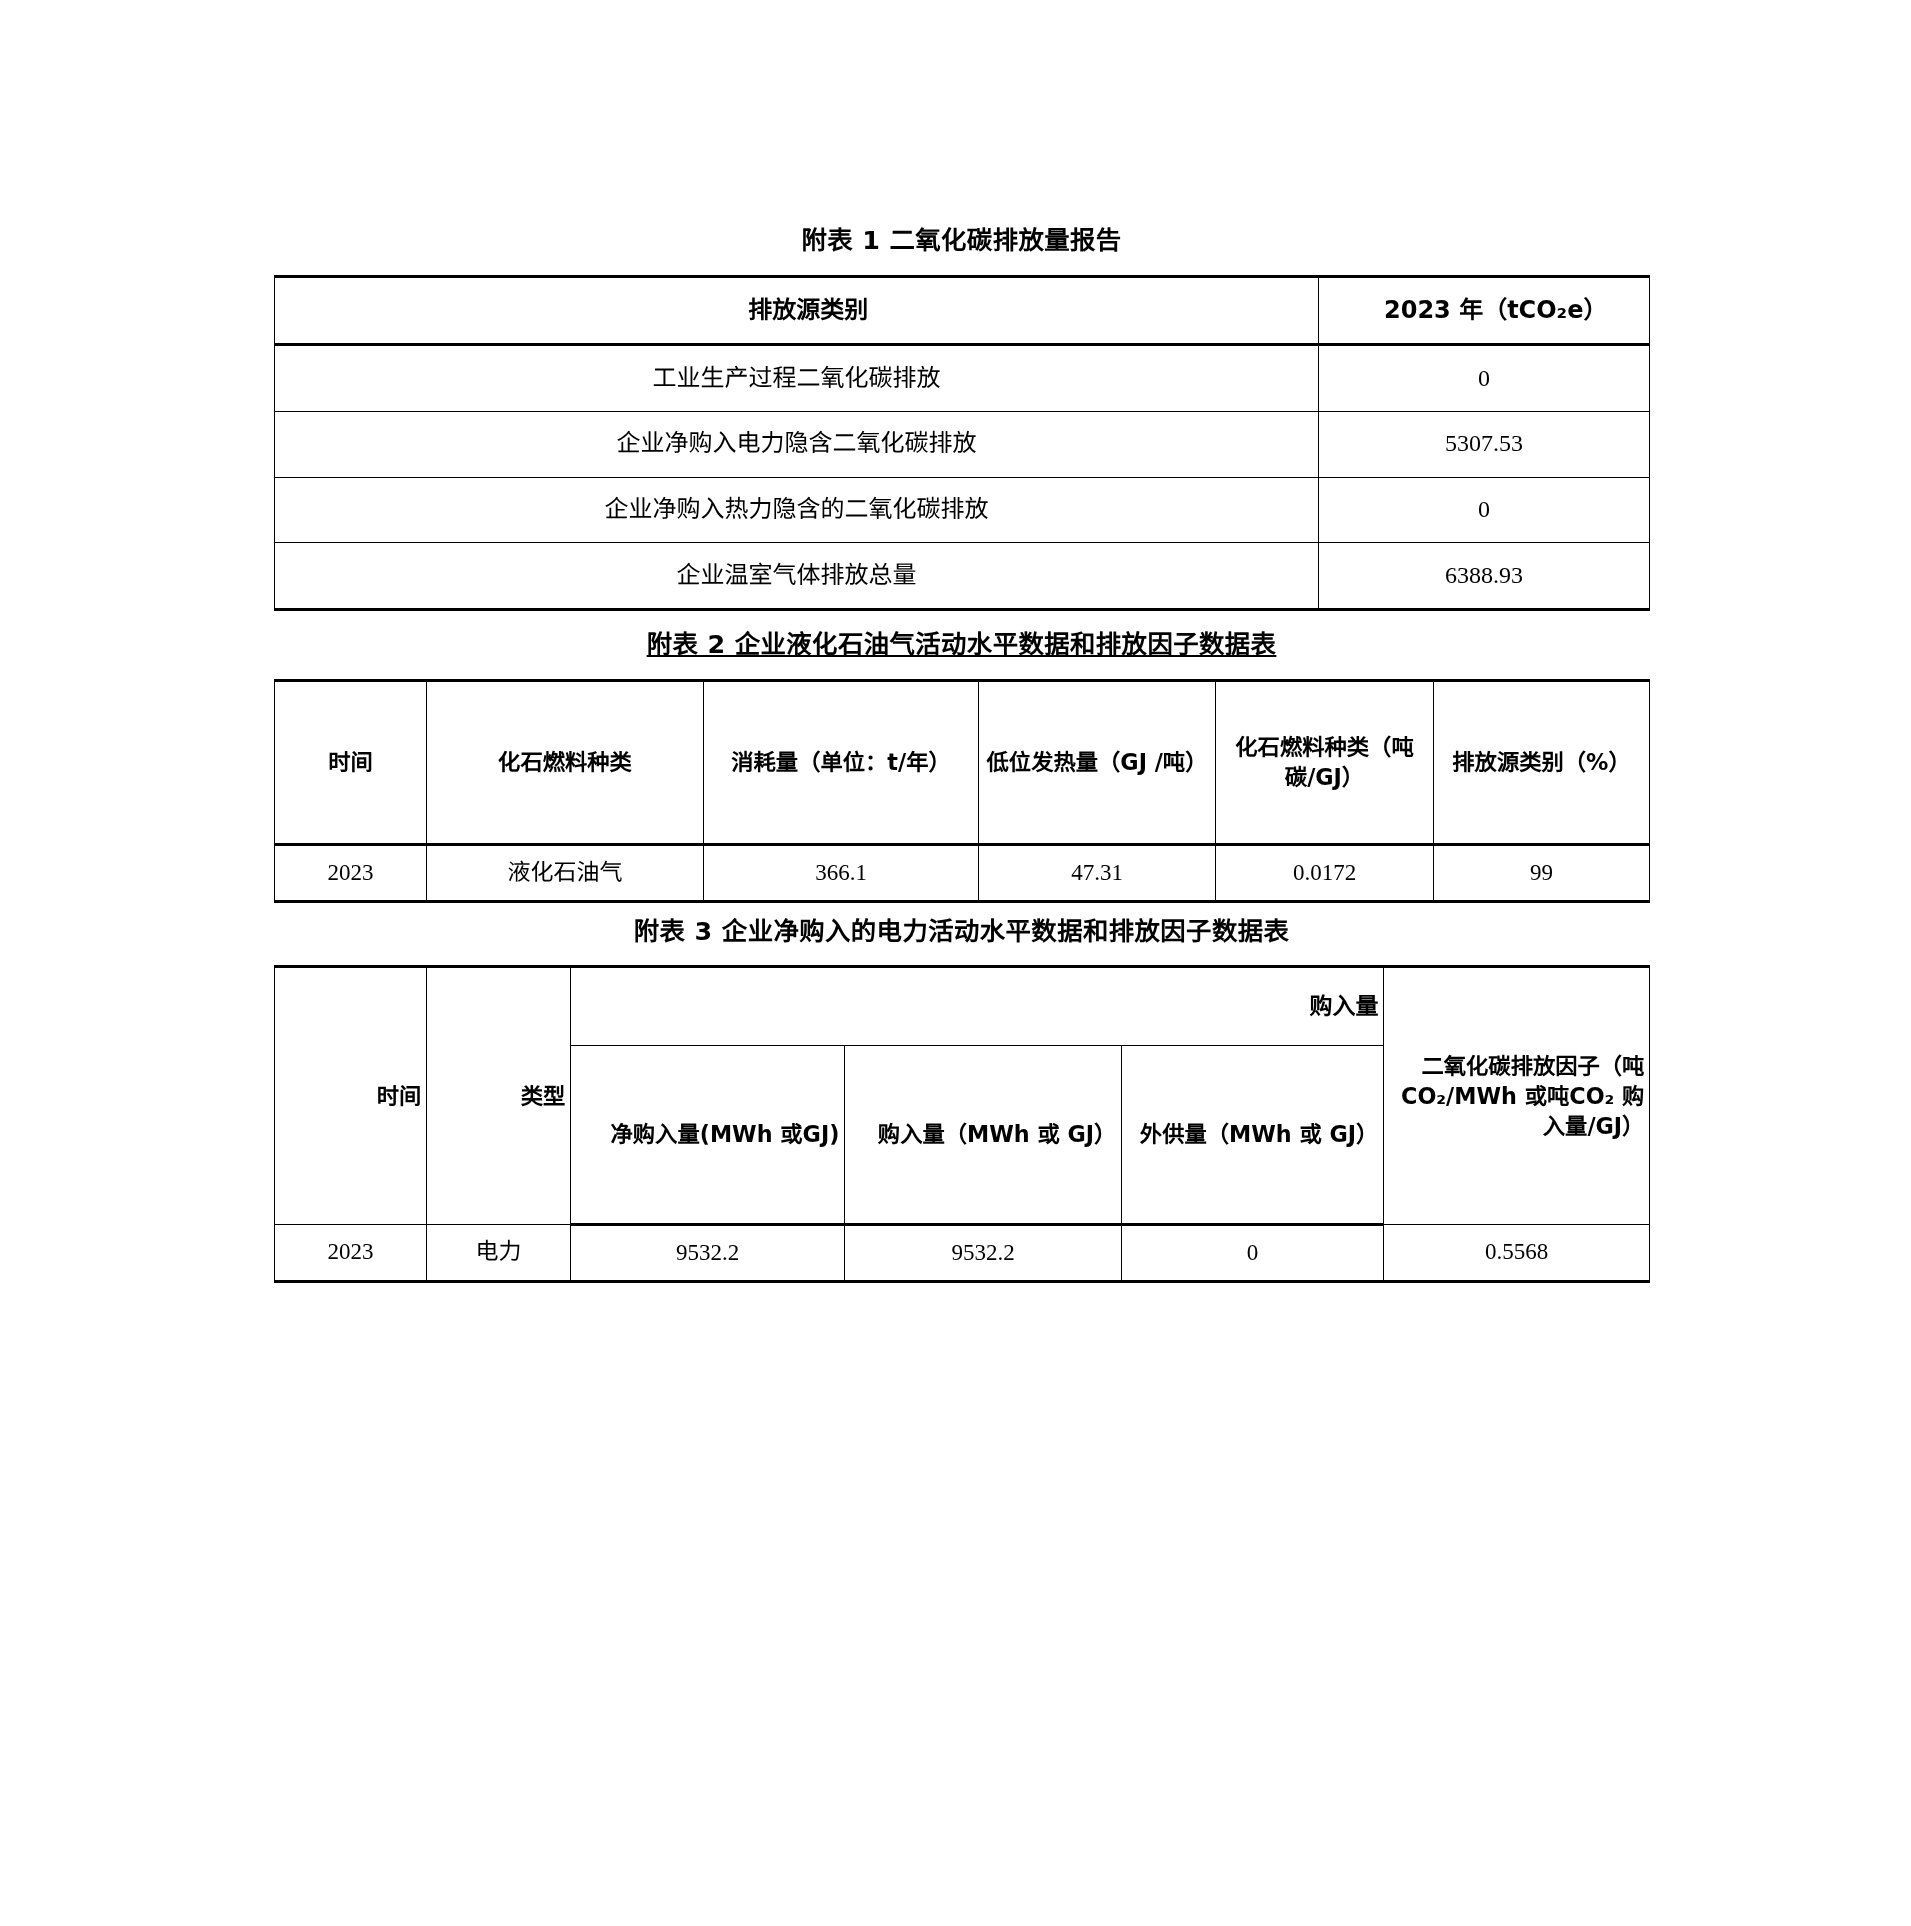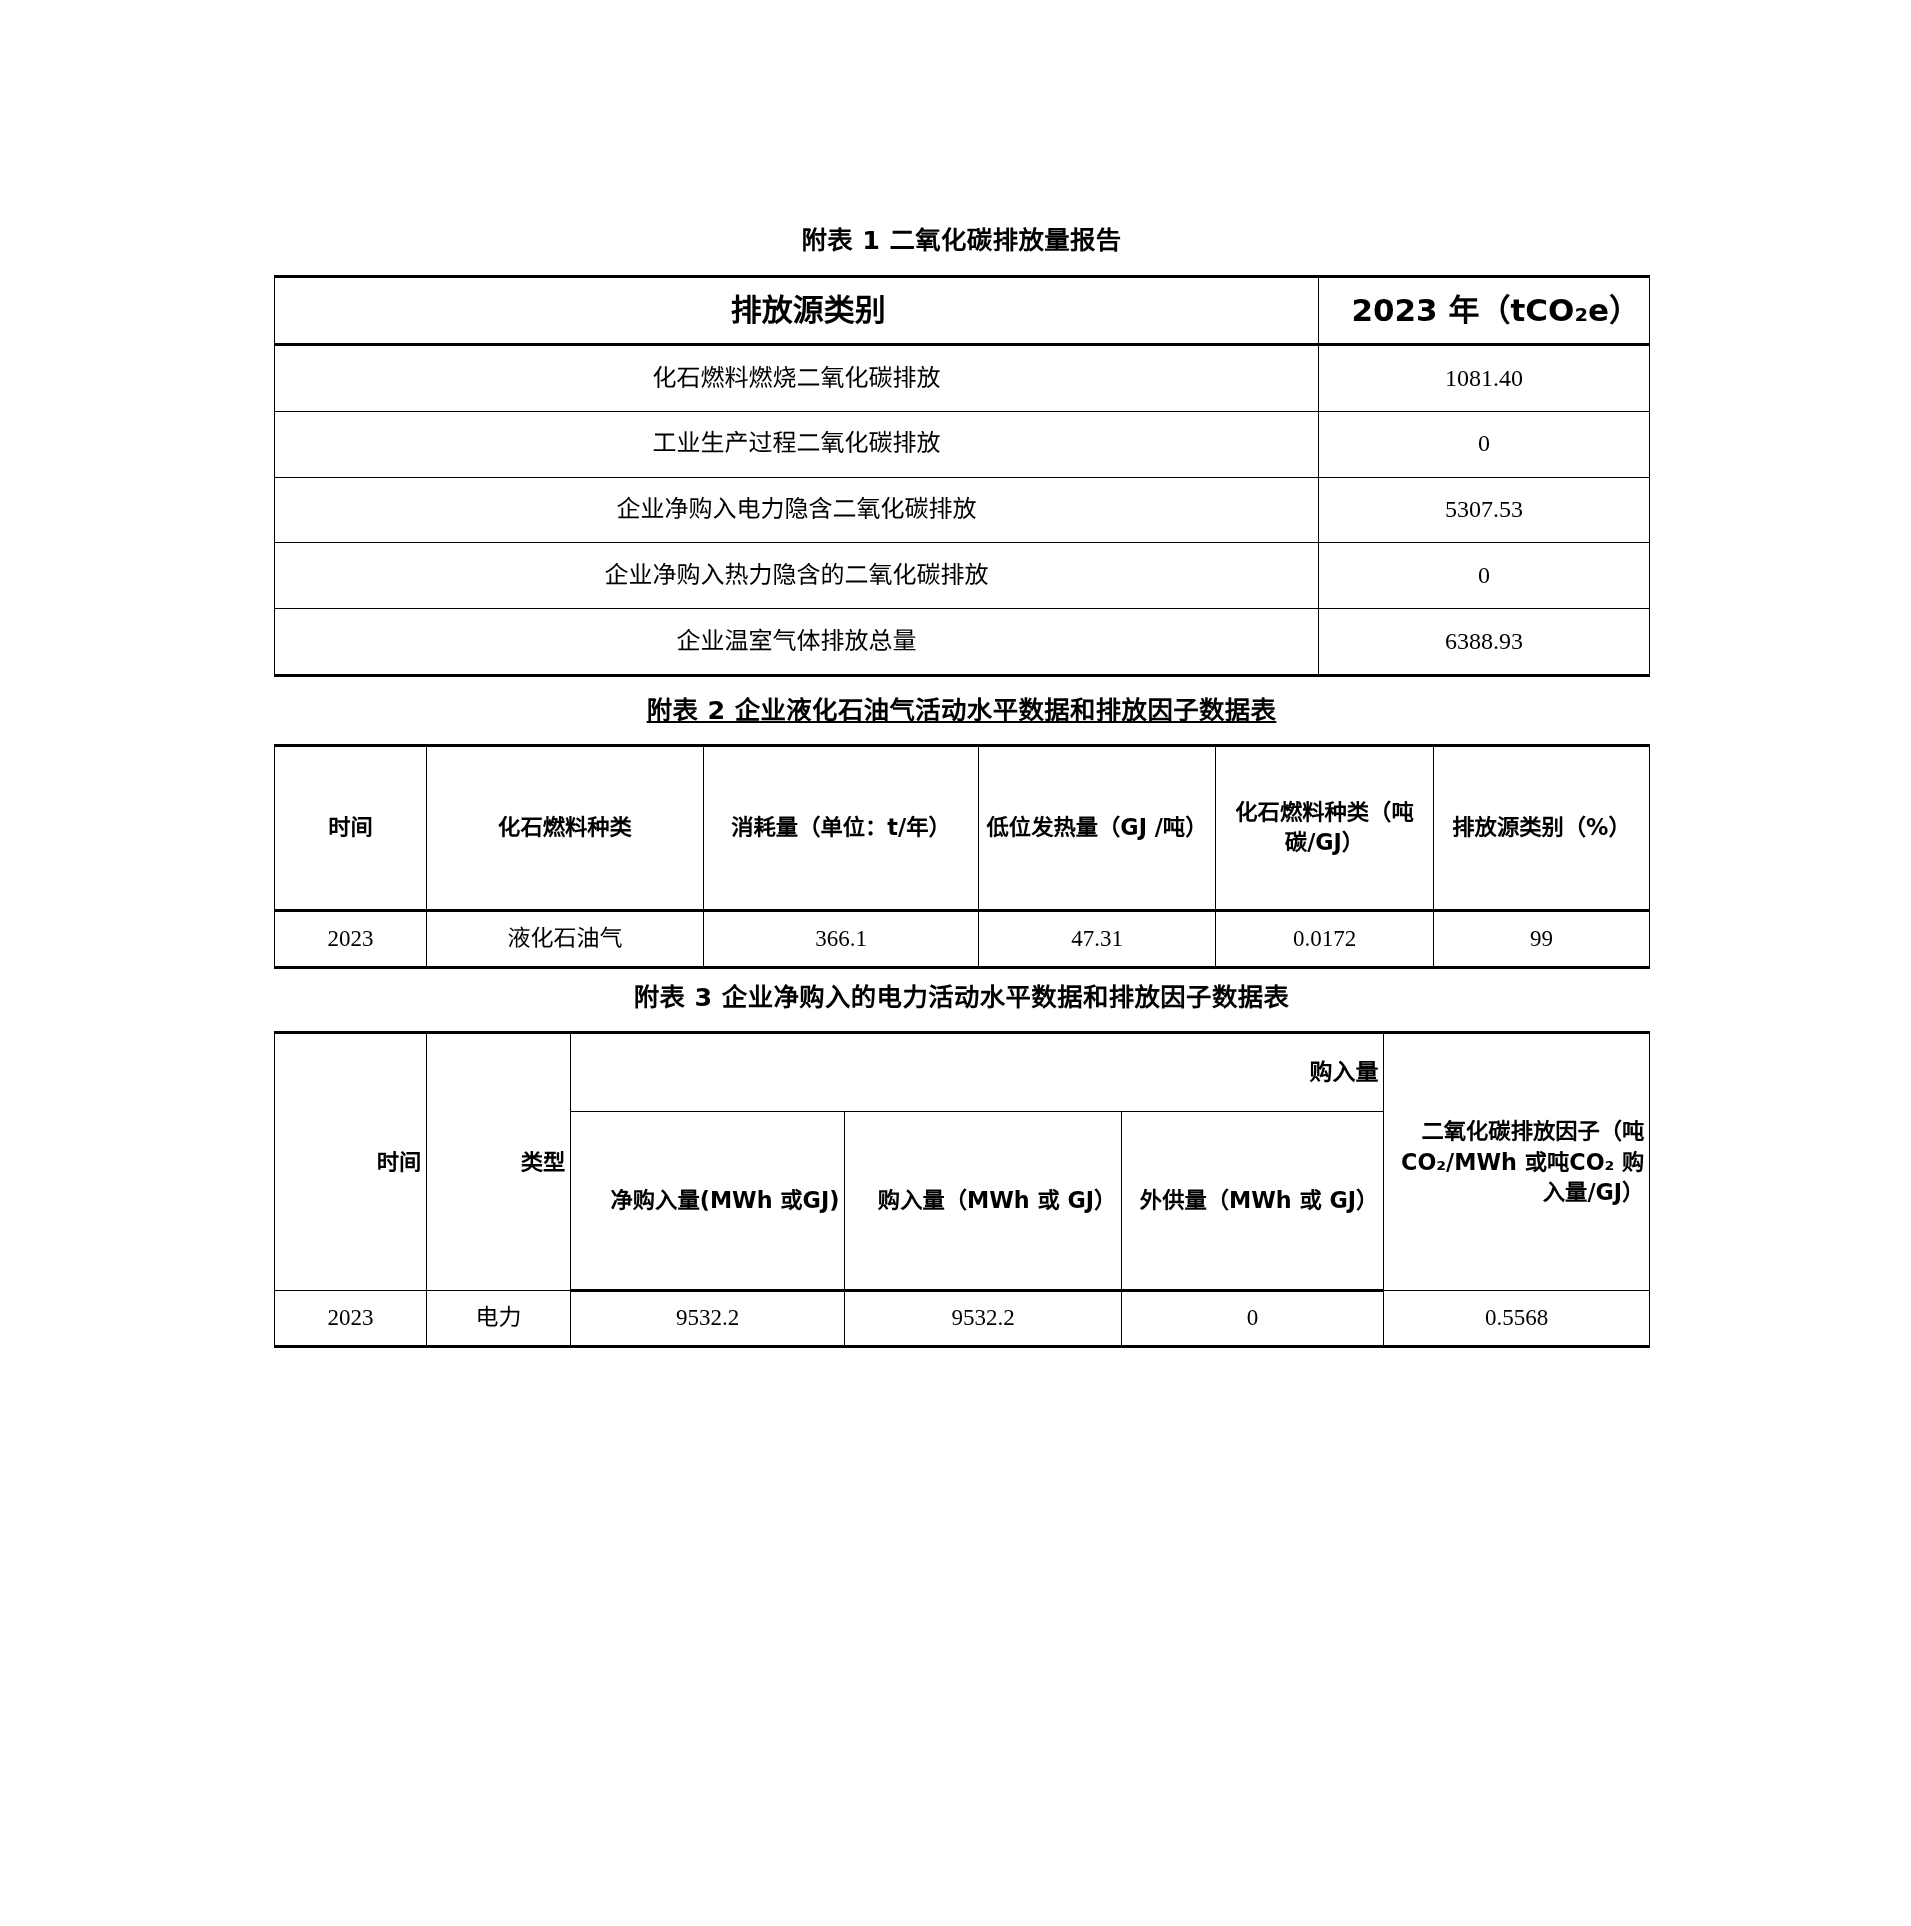--- a/index.html
+++ b/index.html
@@ -64,21 +64,21 @@
   }
   table.doc-table tr.hdr-row > * {
     border-bottom: 3.5px solid #000000;
   }
 
   
   .t1 th, .t1 td { height: 57px; }
   .t1 .hdr-cell {
     font-family: "DejaVu Sans", "Liberation Sans", sans-serif;
     font-weight: bold;
-    font-size: 31px;
+    font-size: 24px;
     padding-left: 28px;
   }
   .t1 .label-cell { font-size: 24px; }
   .t1 .value-cell { font-size: 24px; }
   .t1 col.c1 { width: 1044px; }
   .t1 col.c2 { width: 331px; }
 
   
   .t2 col.c1 { width: 152px; }
   .t2 col.c2 { width: 277px; }
@@ -124,24 +124,20 @@
 
     <table class="doc-table t1">
       <colgroup>
         <col class="c1">
           <col class="c2">
       </colgroup>
       <tbody>
         <tr class="hdr-row">
           <td class="hdr-cell">排放源类别</td>
           <td class="hdr-cell">2023 年（tCO₂e）</td>
-        </tr>
-        <tr>
-          <td class="label-cell">化石燃料燃烧二氧化碳排放</td>
-          <td class="value-cell">1081.40</td>
         </tr>
         <tr>
           <td class="label-cell">工业生产过程二氧化碳排放</td>
           <td class="value-cell">0</td>
         </tr>
         <tr>
           <td class="label-cell">企业净购入电力隐含二氧化碳排放</td>
           <td class="value-cell">5307.53</td>
         </tr>
         <tr>

